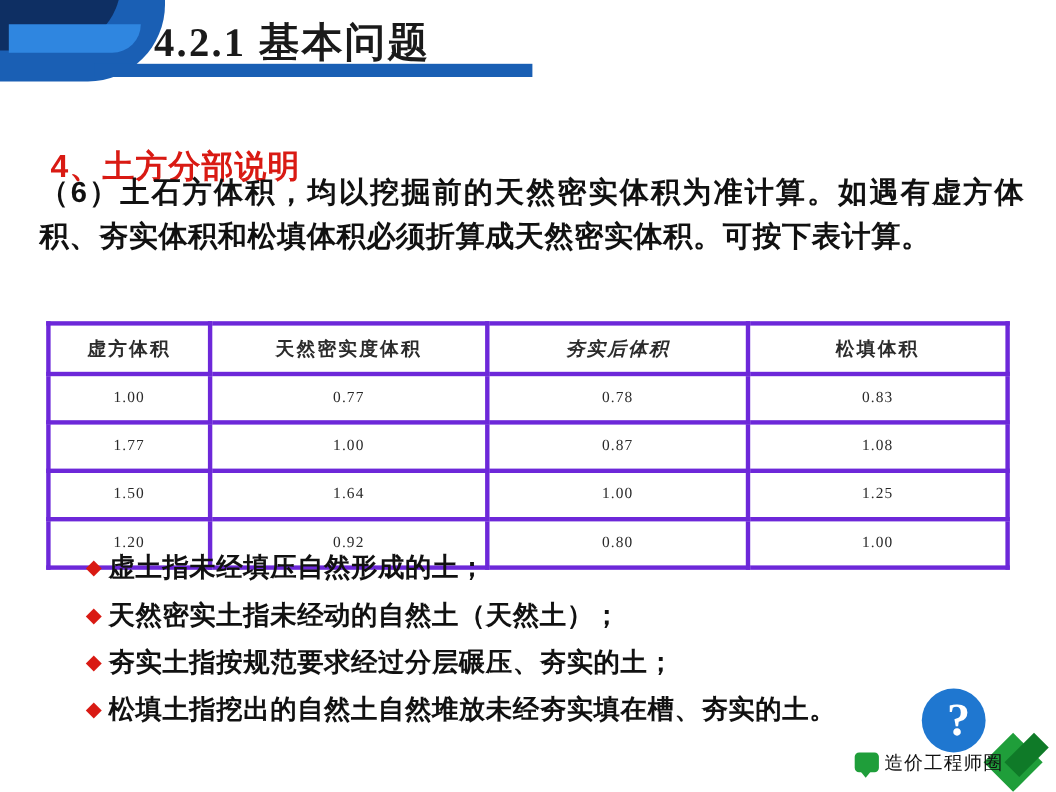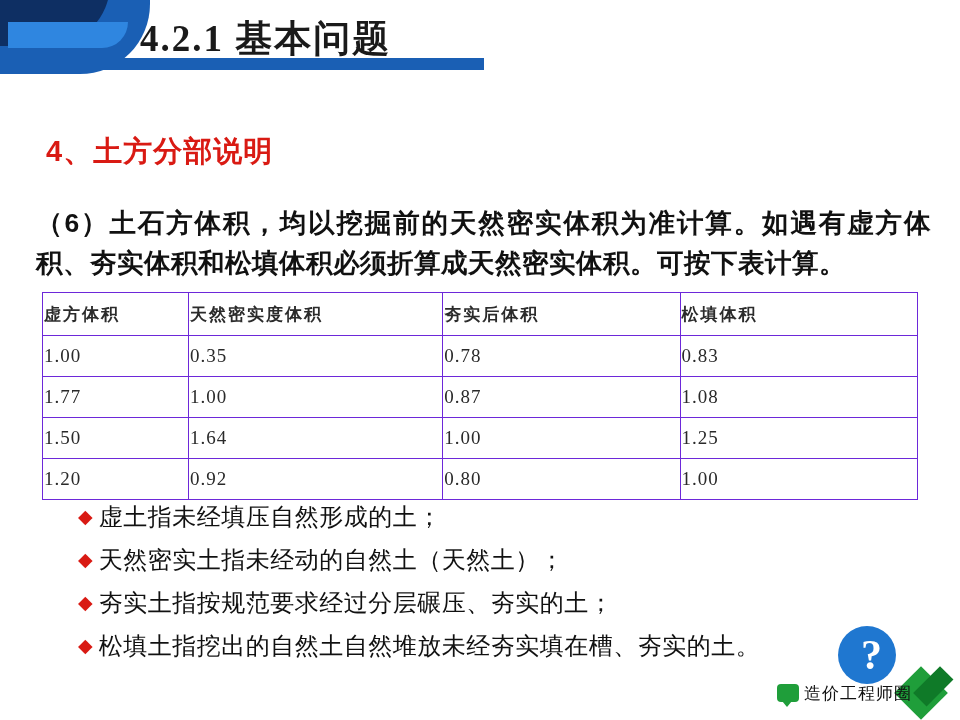--- a/index.html
+++ b/index.html
@@ -90,58 +90,57 @@
     position: absolute;
     top: 155px;
     left: 36px;
     width: 895px;
     font-size: 26.5px;
     font-weight: bold;
     color: #111111;
     line-height: 40px;
     letter-spacing: 0.5px;
     text-align: justify;
-    margin-top: 48px;
   }
 
   
   .table-wrap {
     position: absolute;
     top: 292px;
     left: 42px;
     width: 876px;
   }
   table.conv-table {
     border-collapse: collapse;
     width: 876px;
     font-family: "Liberation Serif", serif;
     color: #2a2a2a;
   }
   table.conv-table th,
   table.conv-table td {
-    border: 1px solid #6d28d9;
-    text-align: left;
+    border: 4px solid #6d28d9;
+    text-align: center;
     font-weight: normal;
   }
   table.conv-table th {
     height: 40px;
     font-size: 17px;
     letter-spacing: 2px;
     font-family: "Liberation Sans", sans-serif;
     font-weight: bold;
     color: #2b2b2b;
   }
   table.conv-table td {
     height: 38px;
-    font-size: 19px;
+    font-size: 14px;
     letter-spacing: 1px;
   }
   .col-1 { width: 145px; }
   .col-2 { width: 255px; }
-  .col-3 { width: 238px; }
+  .col-3 { width: 238px; font-style: italic; }
   .col-4 { width: 238px; }
 
   
   .bullets {
     position: absolute;
     top: 500px;
     left: 78px;
     width: 830px;
   }
   .bullet-row {
@@ -152,21 +151,21 @@
   }
   .bullet-mark {
     color: #d91a13;
     font-size: 19px;
     line-height: 34px;
     margin-right: 6px;
     flex: 0 0 auto;
   }
   .bullet-text {
     font-size: 24px;
-    font-weight: normal;
+    font-weight: bold;
     color: #111111;
     line-height: 34px;
     letter-spacing: 0.5px;
     white-space: nowrap;
   }
 
   
   .watermark {
     position: absolute;
     right: 8px;
@@ -269,21 +268,21 @@
       <tr>
         <th class="col-1">虚方体积</th>
         <th class="col-2">天然密实度体积</th>
         <th class="col-3">夯实后体积</th>
         <th class="col-4">松填体积</th>
       </tr>
     </thead>
     <tbody>
       <tr>
         <td>1.00</td>
-        <td>0.35</td>
+        <td>0.77</td>
         <td>0.78</td>
         <td>0.83</td>
       </tr>
       <tr>
         <td>1.77</td>
         <td>1.00</td>
         <td>0.87</td>
         <td>1.08</td>
       </tr>
       <tr>

